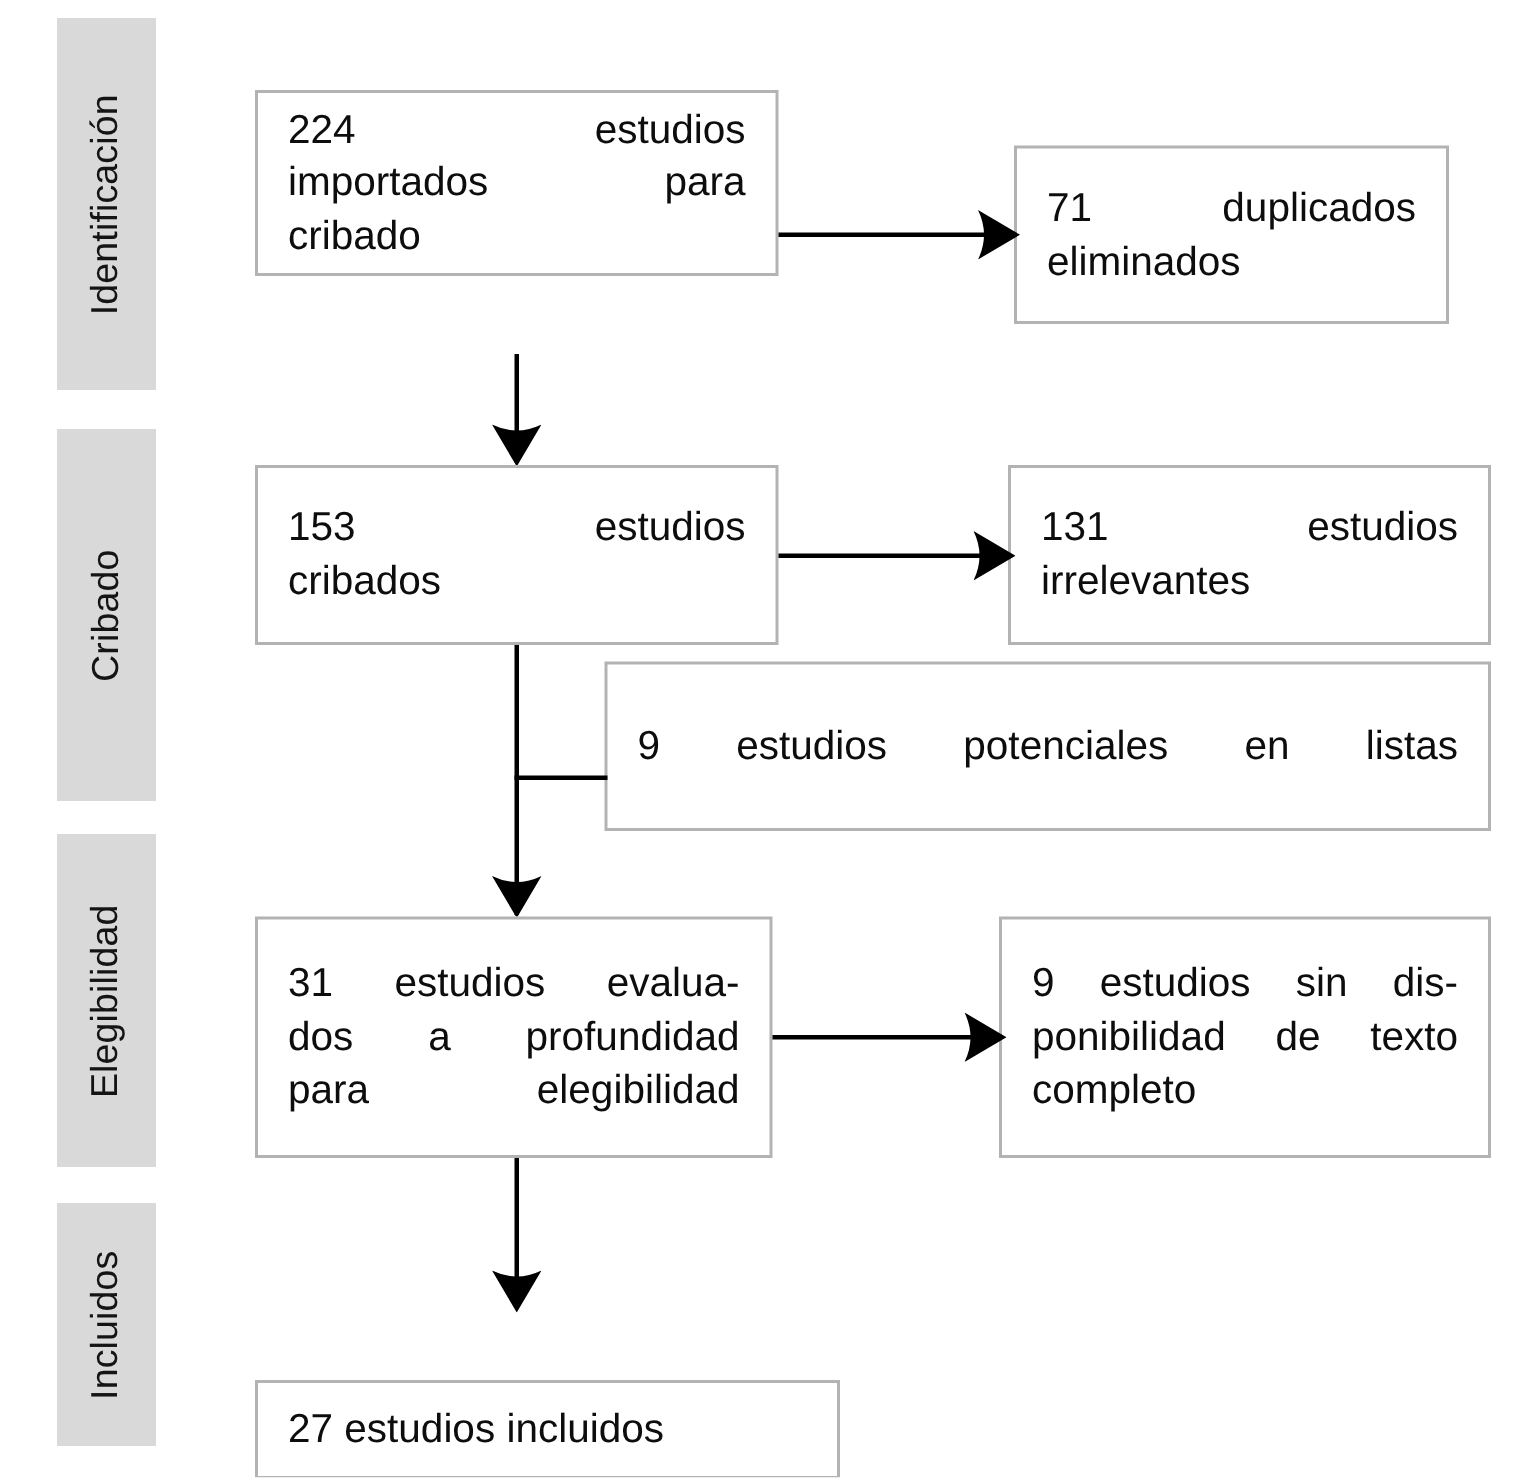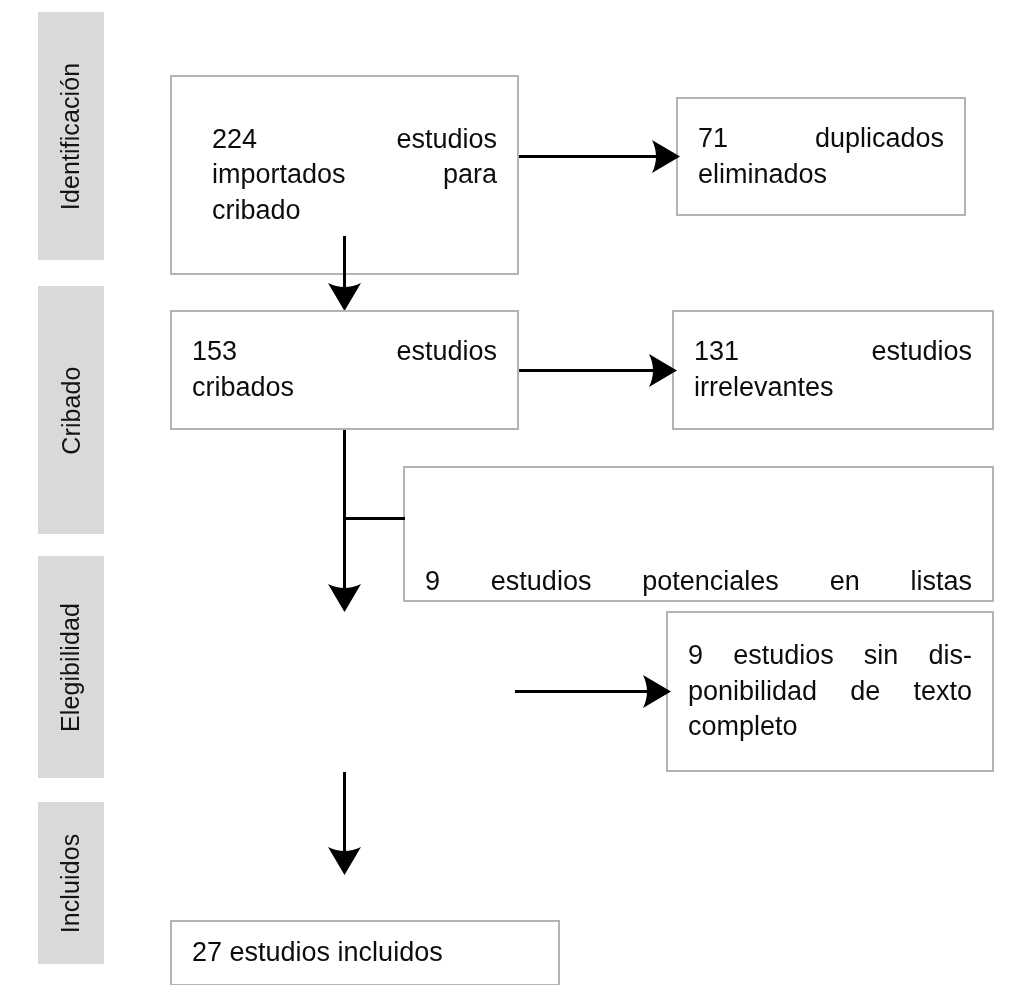--- a/index.html
+++ b/index.html
@@ -93,21 +93,21 @@
   </div>
 
   <div class="stage-band" style="left:38px; top:556px; width:66px; height:222px;">
     <div class="stage-label">Elegibilidad</div>
   </div>
 
   <div class="stage-band" style="left:38px; top:802px; width:66px; height:162px;">
     <div class="stage-label">Incluidos</div>
   </div>
 
-  <div class="flow-box" style="left:170px; top:75px; width:349px; height:200px;padding-left:20px;">
+  <div class="flow-box" style="left:170px; top:60px; width:349px; height:124px;">
     <div class="box-text">
       <span class="j">224 estudios</span>
       <span class="j">importados para</span>
       <span class="l">cribado</span>
     </div>
   </div>
 
   <div class="flow-box" style="left:676px; top:97px; width:290px; height:119px;">
     <div class="box-text">
       <span class="j">71 duplicados</span>
@@ -137,33 +137,40 @@
       <span class="j">131 estudios</span>
       <span class="l">irrelevantes</span>
     </div>
   </div>
 
   <div class="conn conn-h" style="left:519px; top:369px; width:138px;"></div>
   <svg class="arrowhead" style="left:649px; top:354px;" width="28" height="33" viewBox="0 0 28 33">
     <path d="M 28 16.5 L 0 0 Q 8 16.5 0 33 Z" fill="#000000"></path>
   </svg>
 
-  <div class="flow-box" style="left:403px; top:466px; width:591px; height:136px;align-items:flex-end;">
+  <div class="flow-box" style="left:403px; top:441px; width:591px; height:113px;">
     <div class="box-text">
       <span class="j">9 estudios potenciales en listas</span>
     </div>
   </div>
 
   <div class="conn conn-h" style="left:343px; top:517px; width:62px;"></div>
 
   <div class="conn conn-v" style="left:343px; top:430px; height:180px;"></div>
   <svg class="arrowhead" style="left:328px; top:584px;" width="33" height="28" viewBox="0 0 33 28">
     <path d="M 16.5 28 L 0 0 Q 16.5 8 33 0 Z" fill="#000000"></path>
   </svg>
 
+  <div class="flow-box" style="left:170px; top:611px; width:345px; height:161px;">
+    <div class="box-text">
+      <span class="j">31 estudios evalua-</span>
+      <span class="j">dos a profundidad</span>
+      <span class="j">para elegibilidad</span>
+    </div>
+  </div>
 
   <div class="flow-box" style="left:666px; top:611px; width:328px; height:161px;">
     <div class="box-text">
       <span class="j">9 estudios sin dis-</span>
       <span class="j">ponibilidad de texto</span>
       <span class="l">completo</span>
     </div>
   </div>
 
   <div class="conn conn-h" style="left:515px; top:690px; width:136px;"></div>

